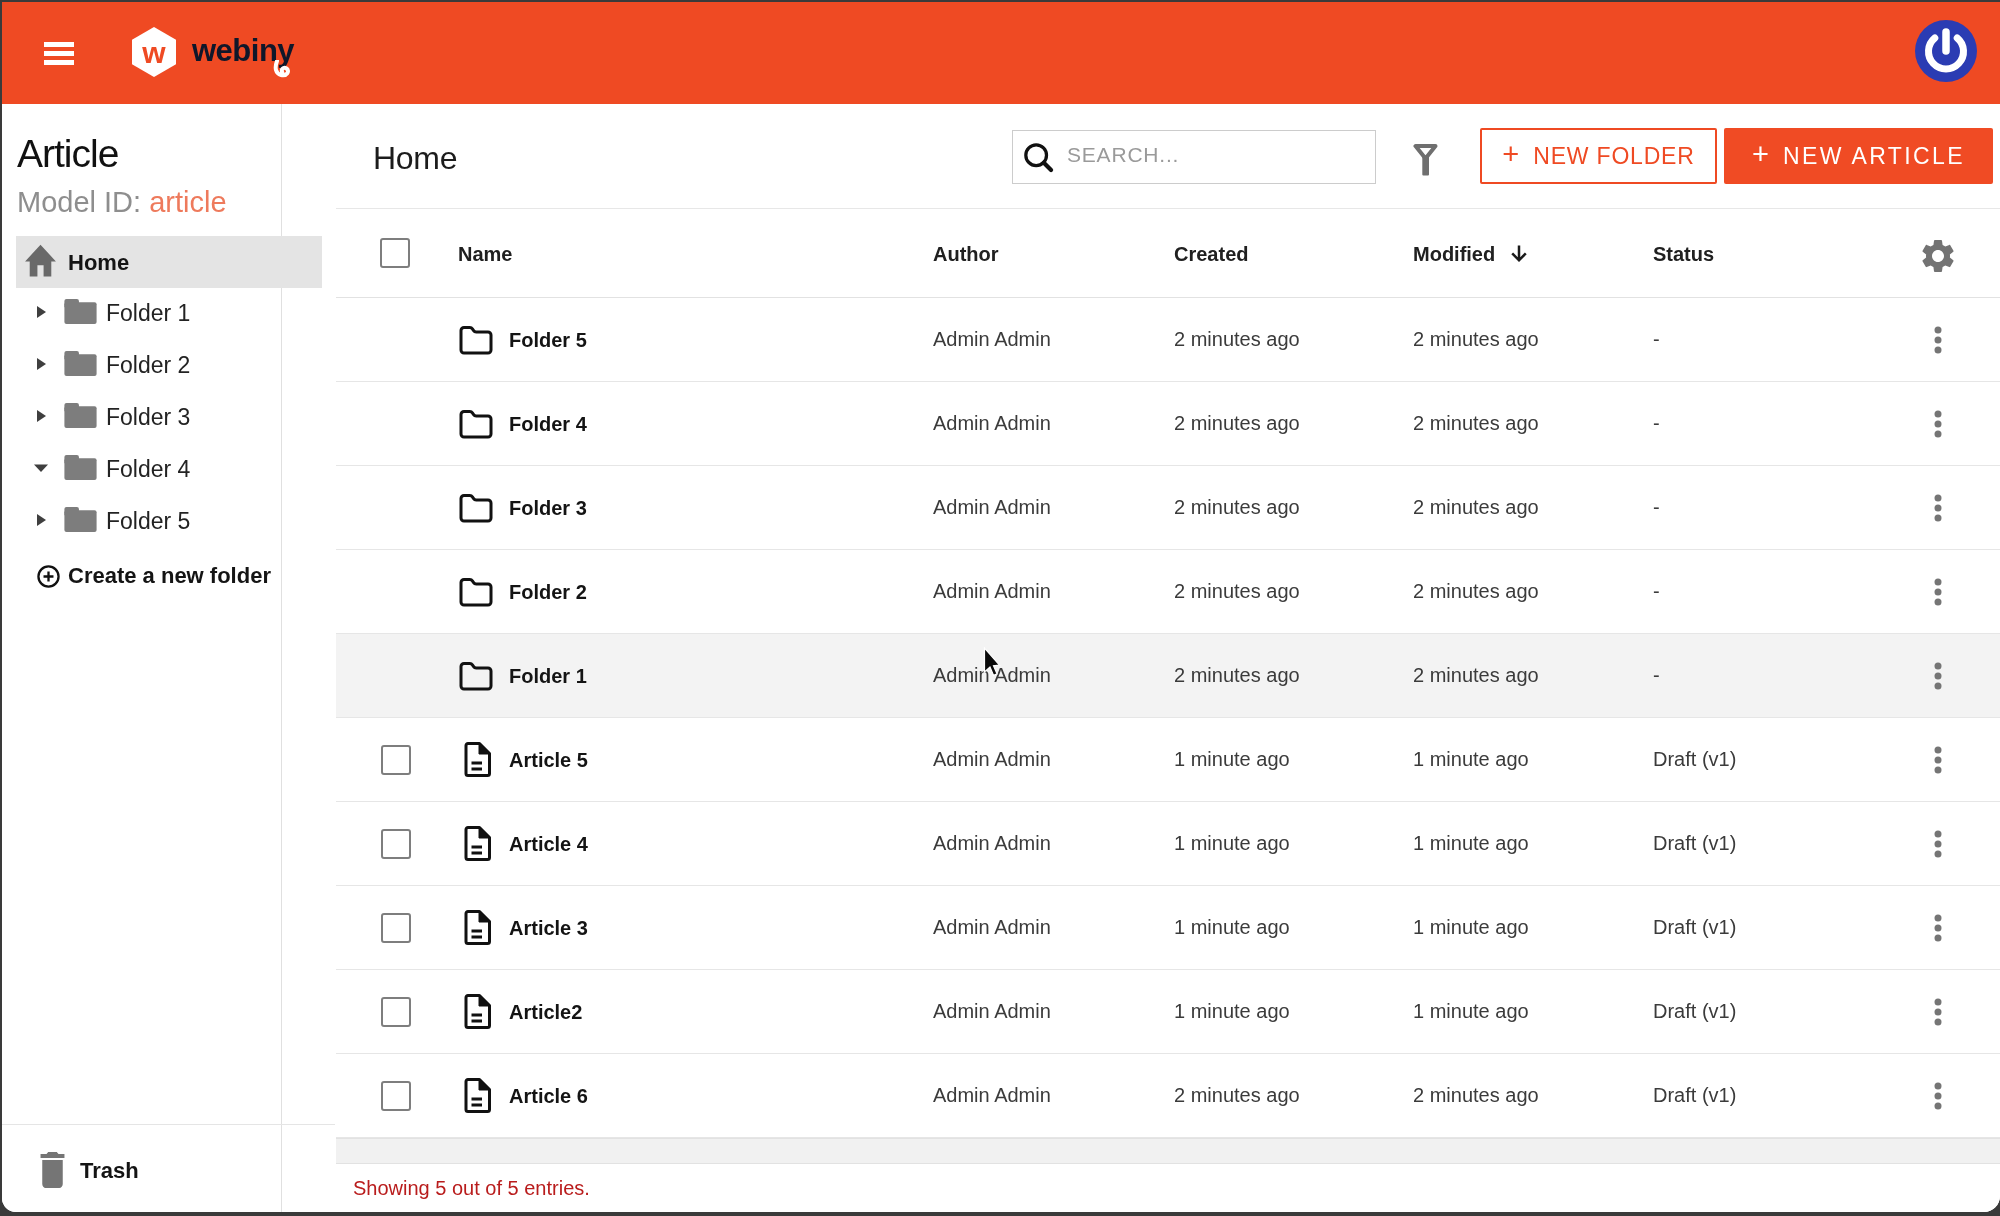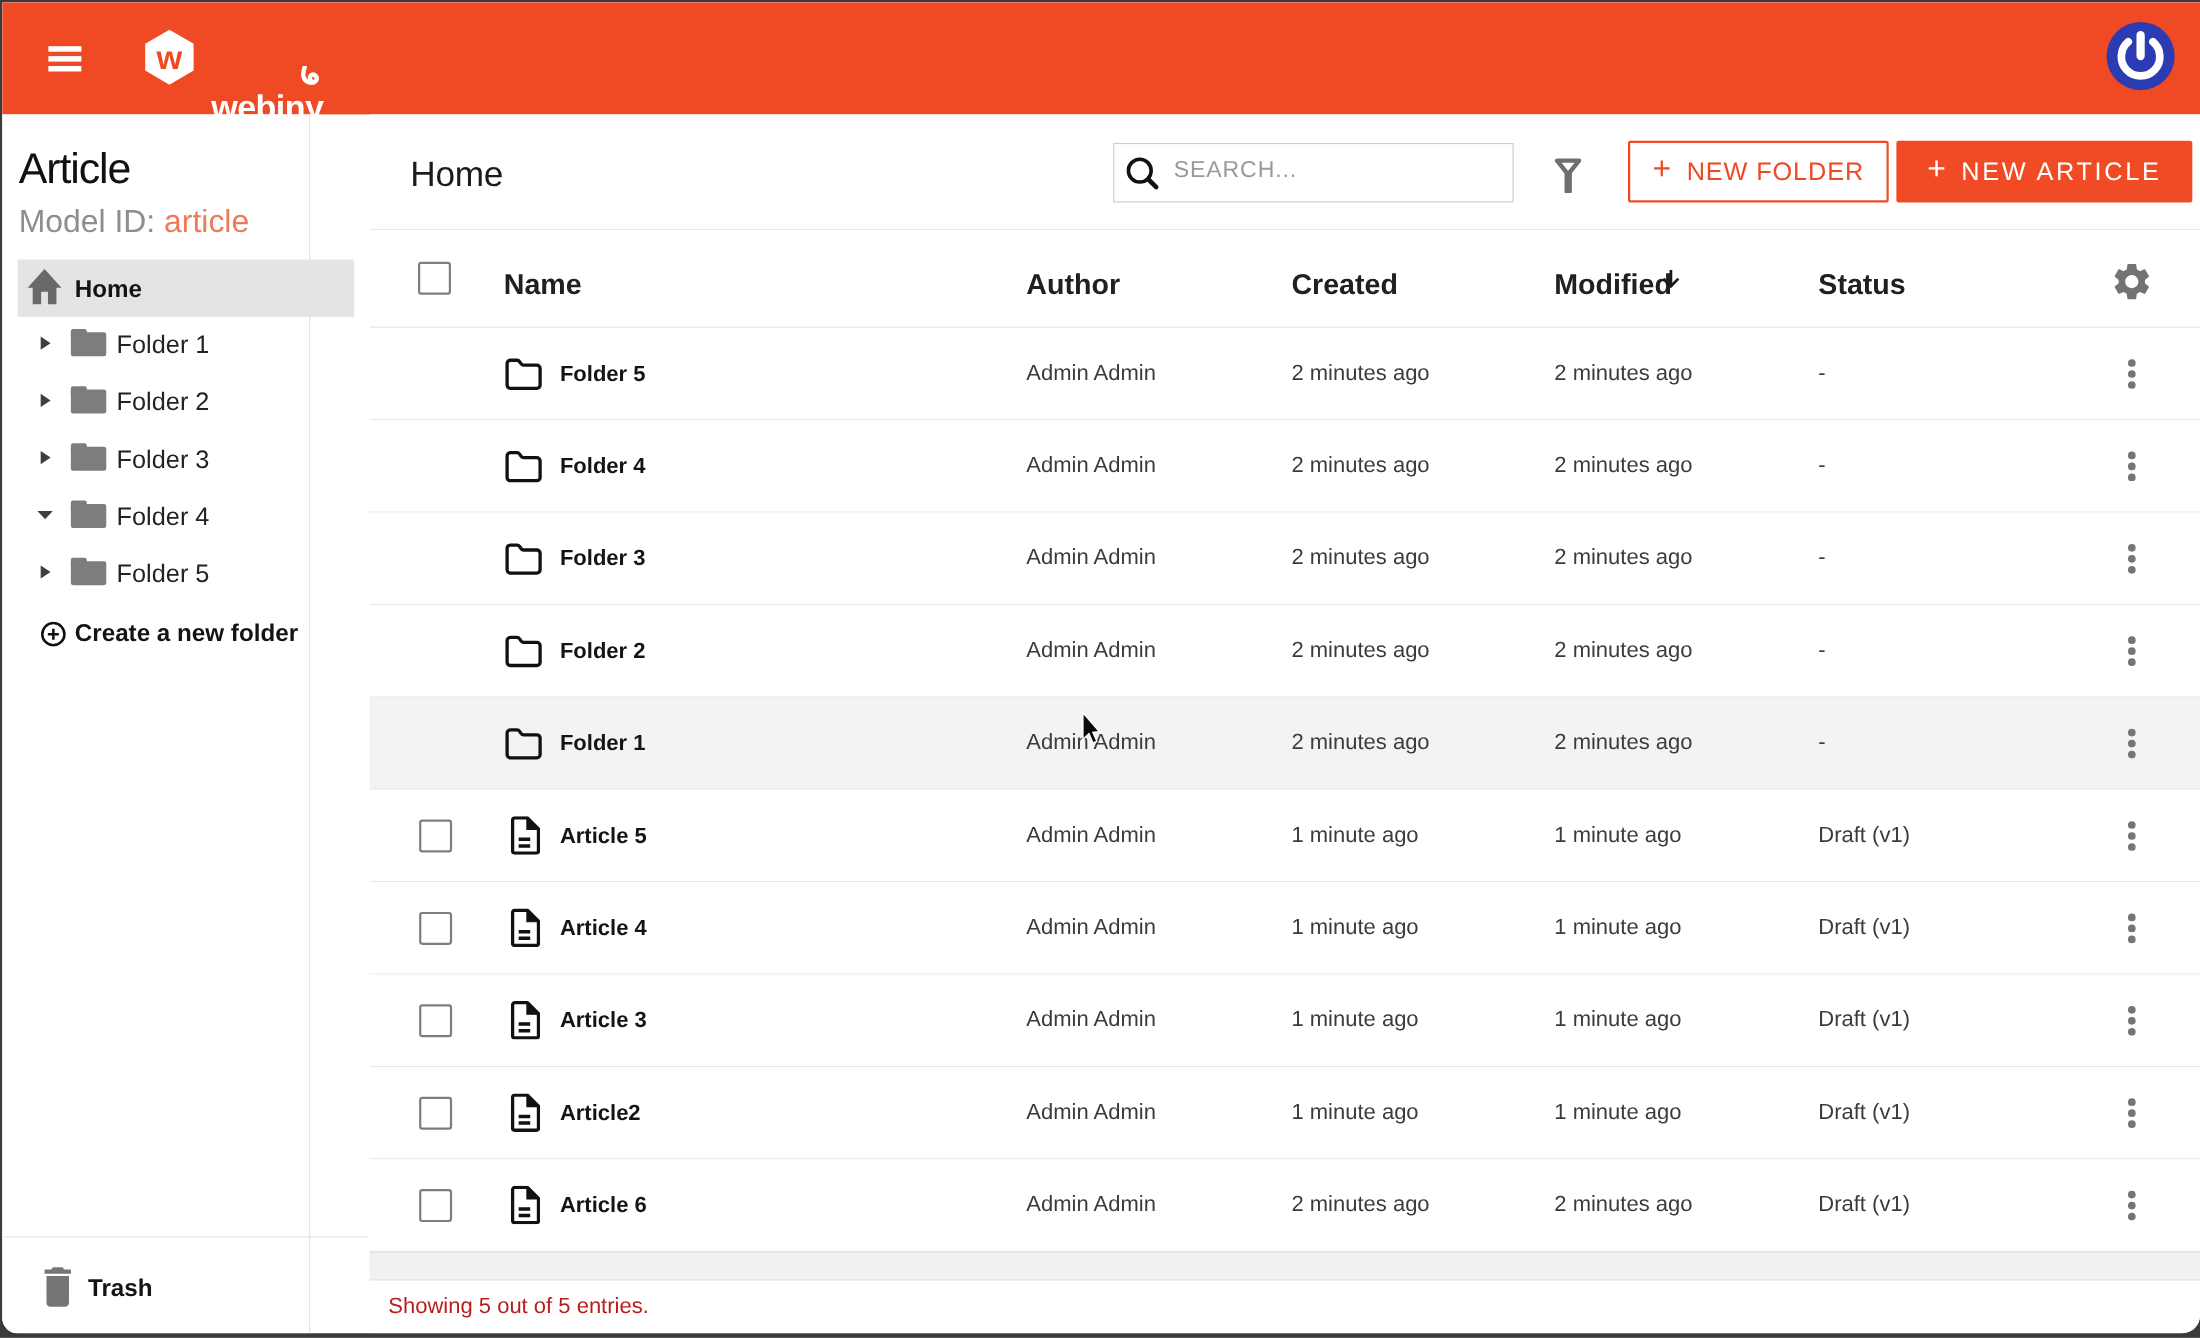--- a/index.html
+++ b/index.html
@@ -3,41 +3,41 @@
 <meta charset="utf-8">
 <style>
   * { margin:0; padding:0; box-sizing:border-box; }
   html,body { width:2000px; height:1216px; background:#3a3a3a; font-family:"Liberation Sans", sans-serif; overflow:hidden; }
   .abs { position:absolute; }
   #page { position:absolute; left:2px; top:2px; width:1998px; height:1210px; background:#fff;
           border-bottom-left-radius:14px; border-bottom-right-radius:16px; overflow:hidden; }
   
   #hdr { position:absolute; left:0; top:0; width:1998px; height:102px; background:#ef4a23; }
   .hline { position:absolute; left:42px; width:30px; height:5px; background:#fff; }
-  #webiny { position:absolute; left:190px; top:31px; color:#ffffff; font-size:31px; font-weight:bold; letter-spacing:-0.5px;margin-top:47px; }
+  #webiny { position:absolute; left:190px; top:31px; color:#0f172a; font-size:31px; font-weight:bold; letter-spacing:-0.5px; }
   
   #side { position:absolute; left:0; top:102px; width:280px; height:1108px; background:#fff; border-right:1px solid #e0e0e0; }
   #sbTitle { position:absolute; left:15px; top:28px; font-size:39px; color:#111; letter-spacing:-1px; }
   #sbModel { position:absolute; left:15px; top:82px; font-size:29px; color:#8e8e8e; }
   #sbModel span { color:#ee7a5c; }
   #homeItem { position:absolute; left:14px; top:132px; width:306px; height:52px; background:#e4e4e4; }
   .sbBold { position:absolute; font-size:22px; font-weight:bold; color:#141414; }
   .treeLabel { position:absolute; left:104px; font-size:23px; color:#232323; }
   
   #main { position:absolute; left:334px; top:102px; width:1664px; height:1108px; background:#fff; }
   #mTitle { position:absolute; left:37px; top:36px; font-size:32px; color:#1c1c1c; letter-spacing:-0.3px; }
   #search { position:absolute; left:676px; top:26px; width:364px; height:54px; border:1px solid #ccc; background:#fff; }
   #searchTxt { position:absolute; left:731px; top:39px; font-size:21px; color:#9a9a9a; letter-spacing:0.8px; }
   .btn { position:absolute; top:24px; height:56px; border-radius:2px; font-size:23px; display:flex; align-items:center; justify-content:center; }
   #btnFolder { left:1144px; width:237px; border:2px solid #ef4a23; color:#ef4a23; background:#fff; letter-spacing:0.8px; }
   #btnArticle { left:1388px; width:269px; background:#f04b24; color:#fff; letter-spacing:2.4px; }
   .plus { font-size:29px; font-weight:400; margin-right:14px; letter-spacing:0; position:relative; top:-2px; }
   
   #thead { position:absolute; left:0; top:104px; width:1664px; height:90px; border-top:1px solid #e7e7e7; border-bottom:1px solid #e2e2e2; background:#fff; }
-  .th { position:absolute; font-size:26px; font-weight:bold; color:#202020; top:34px; }
+  .th { position:absolute; font-size:20px; font-weight:bold; color:#202020; top:34px; }
   .cbox { position:absolute; width:30px; height:30px; border:2px solid #7e7e7e; border-radius:3px; background:#fff; }
   .row { position:absolute; left:0; width:1664px; height:84px; border-bottom:1px solid #e6e6e6; background:#fff; }
   .cell { position:absolute; font-size:20px; color:#3b3b3b; top:30px; }
   .nm { position:absolute; left:173px; font-size:20px; font-weight:bold; color:#141414; top:31px; }
   .cAuthor { left:597px; } .cCreated { left:838px; } .cModified { left:1077px; } .cStatus { left:1317px; }
   #scrollband { position:absolute; left:0; top:1034px; width:1664px; height:26px; background:#f1f1f1; border-top:1px solid #e2e2e2; border-bottom:1px solid #e2e2e2; }
   #footer { position:absolute; left:17px; top:1073px; font-size:20px; color:#b91c1c; }
 </style>
 </head>
 <body>

